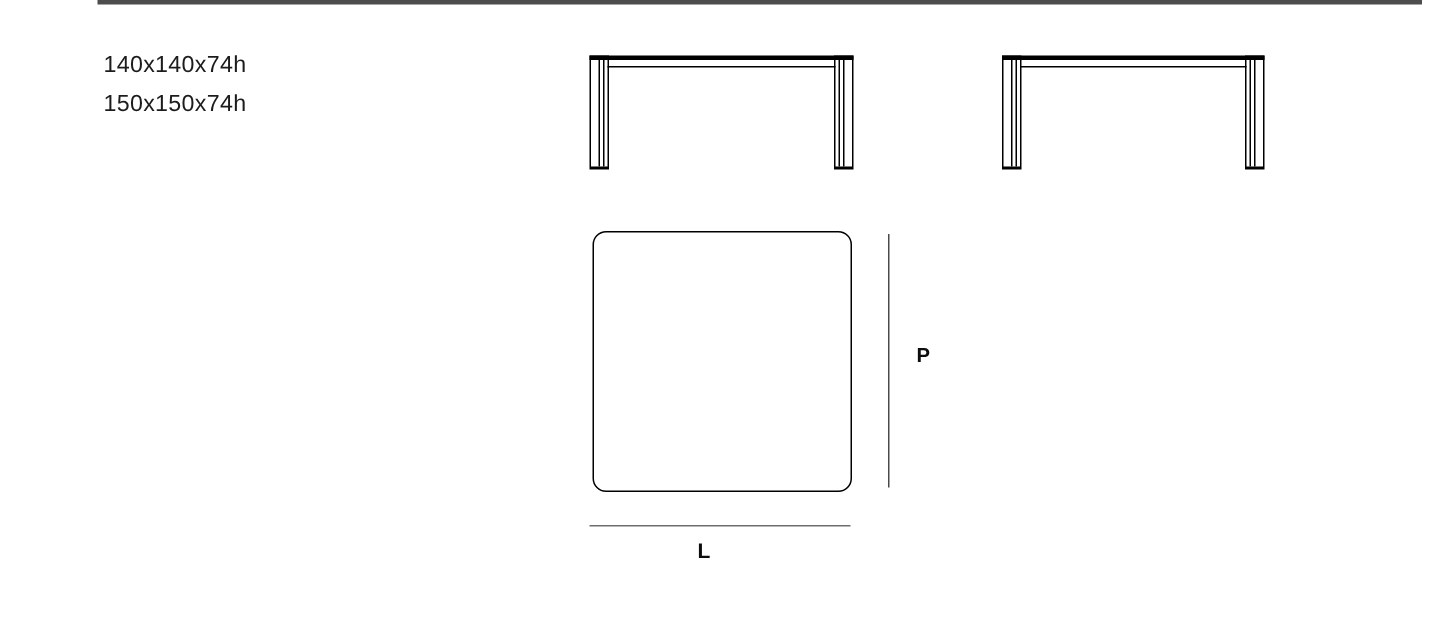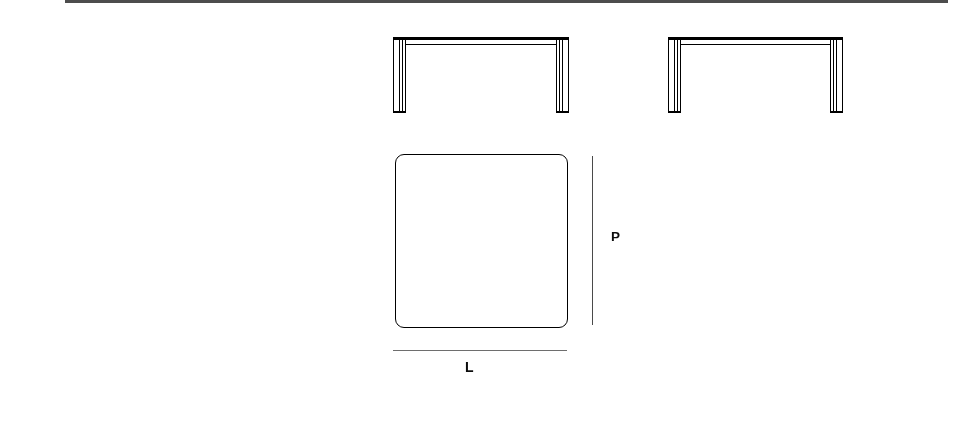--- a/index.html
+++ b/index.html
@@ -133,20 +133,24 @@
     color: #0d0d0d;
   }
 </style>
 </head>
 <body>
 
 <div id="stage">
 
   <div class="top-rule"></div>
 
+  <div class="size-labels">
+    <div>140x140x74h</div>
+    <div>150x150x74h</div>
+  </div>
 
   <div class="table-front first">
     <div class="leg left">
       <div class="wall a"></div>
       <div class="wall b"></div>
     </div>
     <div class="leg right">
       <div class="wall a"></div>
       <div class="wall b"></div>
     </div>

